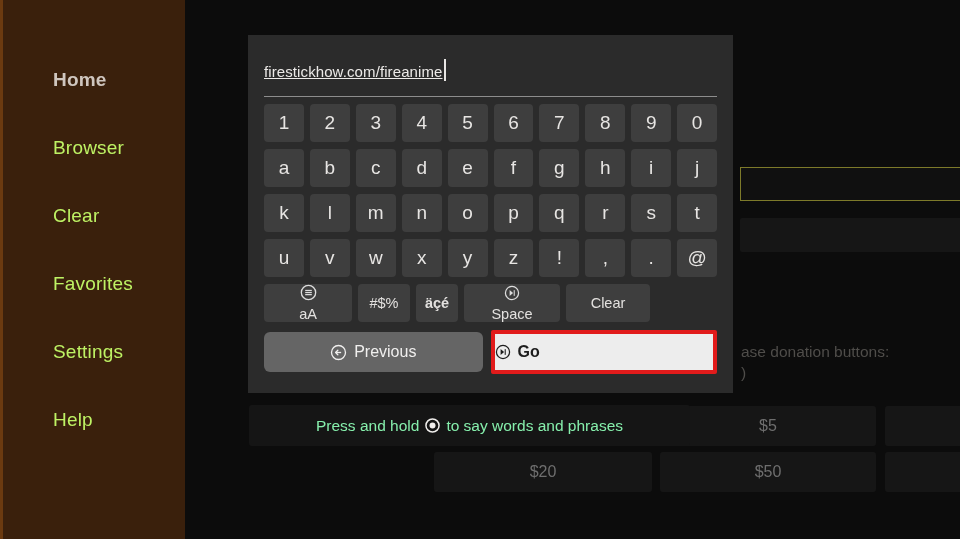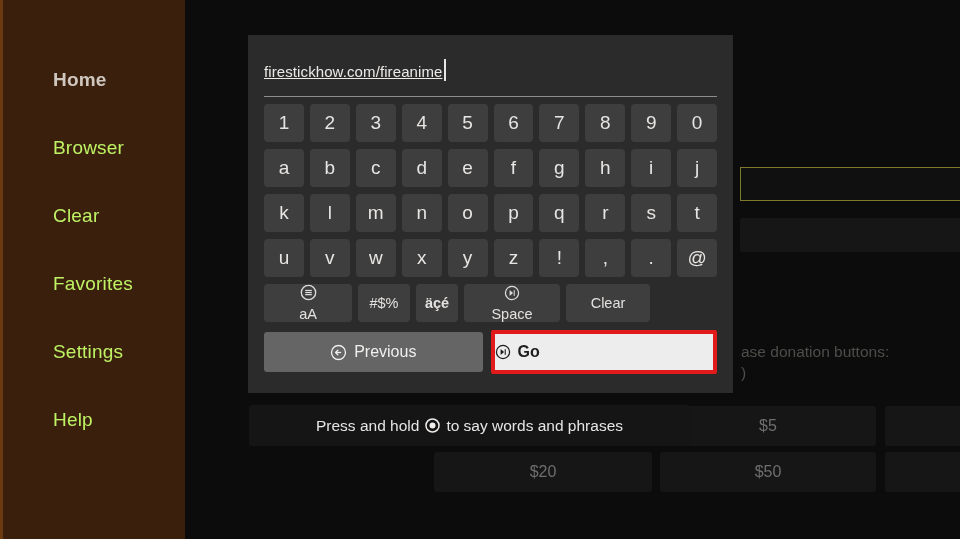--- a/index.html
+++ b/index.html
@@ -191,20 +191,21 @@
     align-items: center;
     justify-content: center;
     gap: 7px;
     font-size: 16px;
     flex: 1 1 0;
   }
 
   #btn-previous {
     background: #656565;
     color: #f0efee;
+    border-radius: 6px;
   }
 
   #btn-go-wrap {
     flex: 1 1 0;
     border: 4px solid #e11b1b;
     border-radius: 2px;
     padding: 0;
     height: 44px;
     margin-top: -2px;
     display: flex;
@@ -226,21 +227,21 @@
   #voice-bar {
     position: absolute;
     left: 249px; top: 405px;
     width: 441px; height: 41px;
     background: #151515;
     border-radius: 3px;
     display: flex;
     align-items: center;
     justify-content: center;
     gap: 6px;
-    color: #e5e5e5;
+    color: #86efac;
     font-size: 15.5px;
   }
 </style>
 </head>
 <body>
 
 <div id="screen">
 
   <div id="bg-layer">
 

